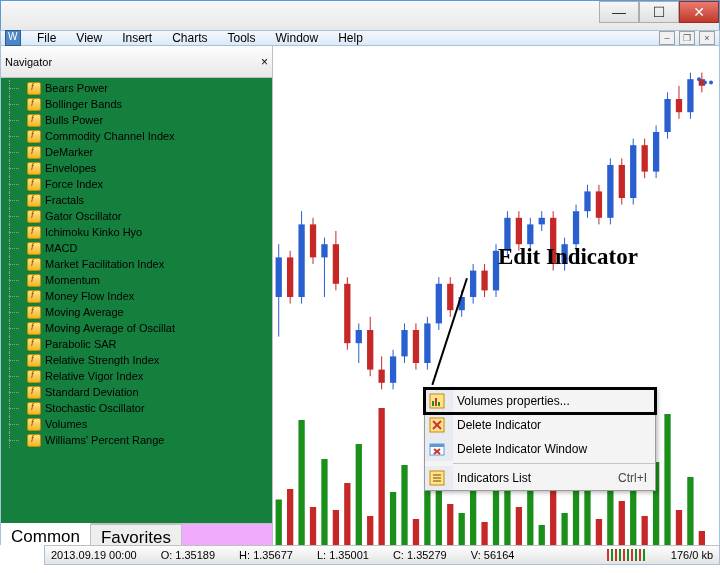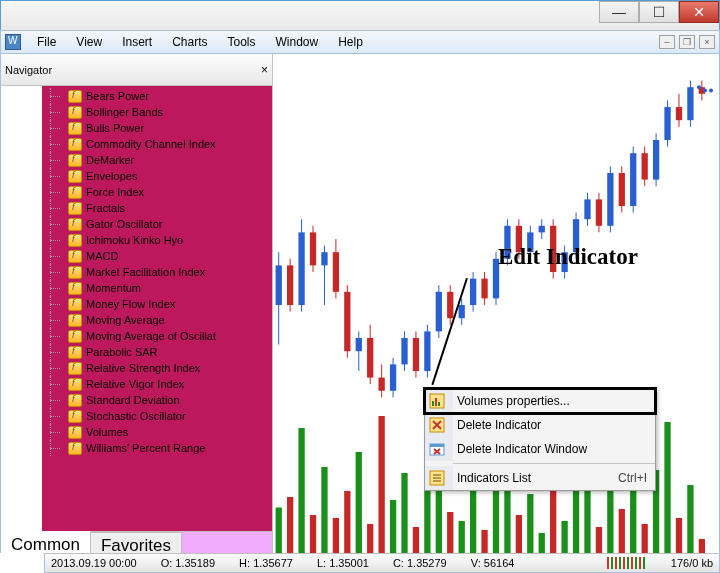--- a/index.html
+++ b/index.html
@@ -6,35 +6,35 @@
 body { background: #fff; width: 720px; height: 573px; overflow: hidden; position: relative; }
 
 
 .titlebar { height: 30px; background: linear-gradient(to bottom, #f8f8f8, #e8e8e8); border: 1px solid #5a9bd5; border-bottom: none; display: flex; align-items: center; padding-left: 8px; }
 .titlebar .window-controls { margin-left: auto; display: flex; height: 100%; }
 .titlebar .win-btn { width: 40px; height: 22px; margin: 0; display: flex; align-items: center; justify-content: center; border: 1px solid #adadad; background: linear-gradient(#f6f6f6,#e0e0e0); font-size: 14px; }
 .titlebar .win-btn.close { background: linear-gradient(#e97b6e,#c0392b); color: #fff; border-color: #9c2a1d; }
 .titlebar .win-btn.min, .titlebar .win-btn.max { color:#333; }
 
 
-.menubar { height: 24px; background: linear-gradient(to bottom, #f4f8fc, #dbe9f7); border: 1px solid #a5c1de; display: flex; align-items: center; padding: 0 4px; gap: 0; font-size: 12px; }
+.menubar { height: 16px; background: linear-gradient(to bottom, #f4f8fc, #dbe9f7); border: 1px solid #a5c1de; display: flex; align-items: center; padding: 0 4px; gap: 0; font-size: 12px; }
 .menubar .app-icon { width: 16px; height: 16px; background:#4d86c7; border:1px solid #2b5a94; margin-right:6px; position:relative; }
 .menubar .app-icon::after { content:"W"; color:#fff; font-size:10px; position:absolute; left:2px; top:0; }
 .menubar .menu-item { padding: 2px 10px; cursor: default; }
 .menubar .sub-controls { margin-left:auto; display:flex; gap:4px; }
 .menubar .sub-controls span { width:16px; height:14px; border:1px solid #a0a0a0; background:#f0f0f0; font-size:9px; line-height:12px; text-align:center; color:#555; }
 
 
 .main { position: relative; display: flex; height: calc(573px - 30px - 24px - 20px); border-left:1px solid #a5c1de; border-right:1px solid #a5c1de; }
 
 
 .navigator { width: 272px; display: flex; flex-direction: column; border-right: 1px solid #c0c0c0; position:relative; }
 .nav-header { height: 32px; background: linear-gradient(to bottom,#fdfdfd,#e8e8e8); border-bottom:1px solid #c0c0c0; font-size:11px; padding:1px 4px; display:flex; align-items:center; }
 .nav-header .close-x { margin-left:auto; font-size:12px; cursor:default; }
-.nav-tree { flex:1; overflow-y:auto; background:#be185d; font-size:11px; padding:2px 0 2px 20px; position:relative;margin-left:41px; }
+.nav-tree { flex:1; overflow-y:auto; background:#15803d; font-size:11px; padding:2px 0 2px 20px; position:relative; }
 .nav-tree::-webkit-scrollbar { width:16px; }
 .nav-tree::-webkit-scrollbar-track { background:#f0f0f0; }
 .nav-tree::-webkit-scrollbar-thumb { background:#c7c7c7; border:1px solid #aaa; }
 .nav-item { display:flex; align-items:center; height:16px; padding-left:6px; position:relative; }
 .nav-item::before { content:""; position:absolute; left:-12px; top:0; bottom:0; border-left:1px dotted #999; }
 .nav-item .dash { position:absolute; left:-12px; top:50%; width:10px; border-top:1px dotted #999; }
 .nav-item .ficon { width:14px; height:13px; background: linear-gradient(#ffe28a,#f5b623); border:1px solid #c68b00; border-radius:2px; margin-right:4px; position:relative; }
 .nav-item .ficon::after { content:"f"; font-style:italic; font-size:9px; color:#7a4a00; position:absolute; left:3px; top:-1px; }
 .nav-item span.lbl { white-space:nowrap; }
 

